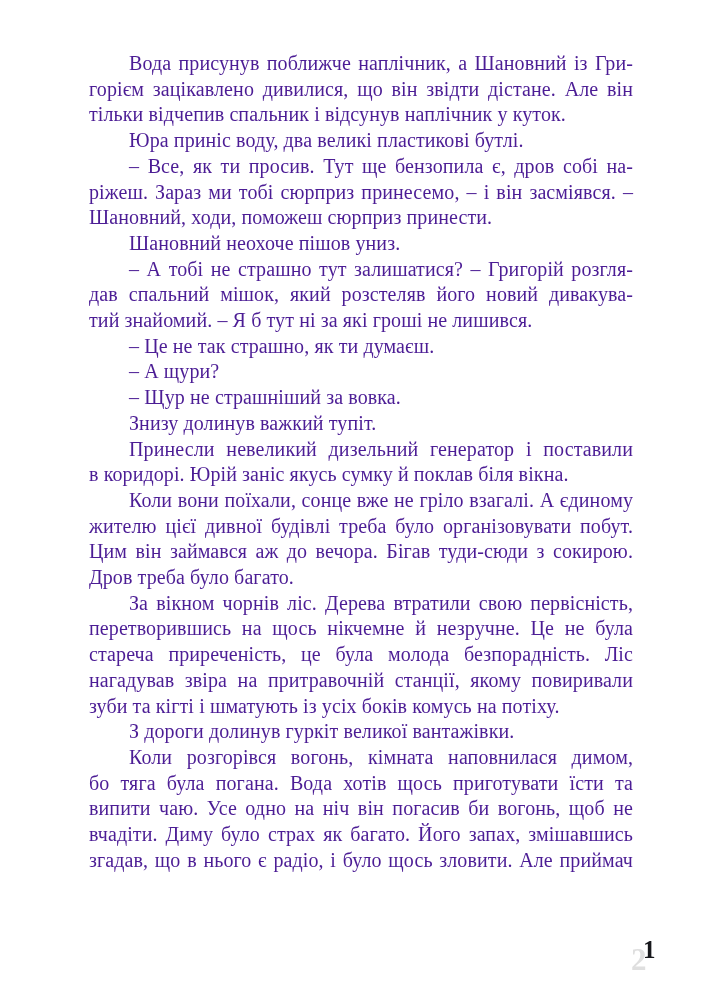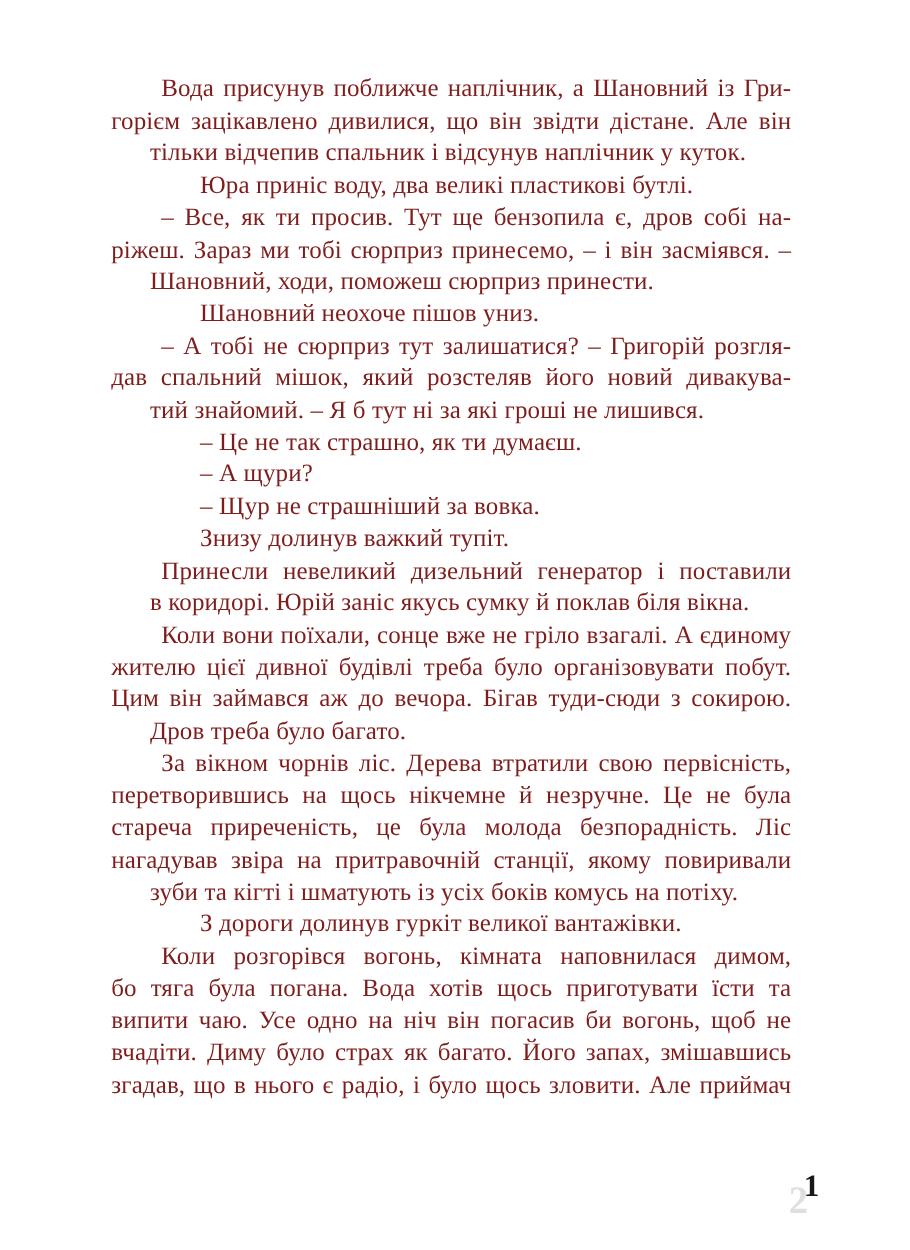--- a/index.html
+++ b/index.html
@@ -15,43 +15,42 @@
     font-family: "Liberation Serif", "DejaVu Serif", serif;
   }
   .book-page {
     position: absolute;
     inset: 0;
     background: #ffffff;
   }
   .text-block {
     position: absolute;
     left: 89px;
-    top: 59px;
+    top: 51px;
     width: 544px;
-    color: #7f1d1d;
+    color: #4c1d95;
     font-size: 20px;
     line-height: 25.7px;
     letter-spacing: 0.1px;
   }
   .para {
     margin: 0;
     padding: 0;
   }
   .line {
     display: block;
   }
   .line.j {
     text-align: justify;
     -moz-text-align-last: justify;
     text-align-last: justify;
   }
   .line.l {
     text-align: center;
     text-align-last: left;
-    margin-left: 31px;
   }
   .line.first {
     text-indent: 40px;
   }
   
   .page-mark {
     position: absolute;
     left: 630px;
     top: 936px;
     width: 42px;
@@ -92,21 +91,21 @@
       </p>
       <p class="para">
         <span class="line j first">– Все, як ти просив. Тут ще бензопила є, дров собі на-</span>
         <span class="line j">ріжеш. Зараз ми тобі сюрприз принесемо, – і він засміявся. –</span>
         <span class="line l">Шановний, ходи, поможеш сюрприз принести.</span>
       </p>
       <p class="para">
         <span class="line l first">Шановний неохоче пішов униз.</span>
       </p>
       <p class="para">
-        <span class="line j first">– А тобі не сюрприз тут залишатися? – Григорій розгля-</span>
+        <span class="line j first">– А тобі не страшно тут залишатися? – Григорій розгля-</span>
         <span class="line j">дав спальний мішок, який розстеляв його новий дивакува-</span>
         <span class="line l">тий знайомий. – Я б тут ні за які гроші не лишився.</span>
       </p>
       <p class="para">
         <span class="line l first">– Це не так страшно, як ти думаєш.</span>
       </p>
       <p class="para">
         <span class="line l first">– А щури?</span>
       </p>
       <p class="para">

